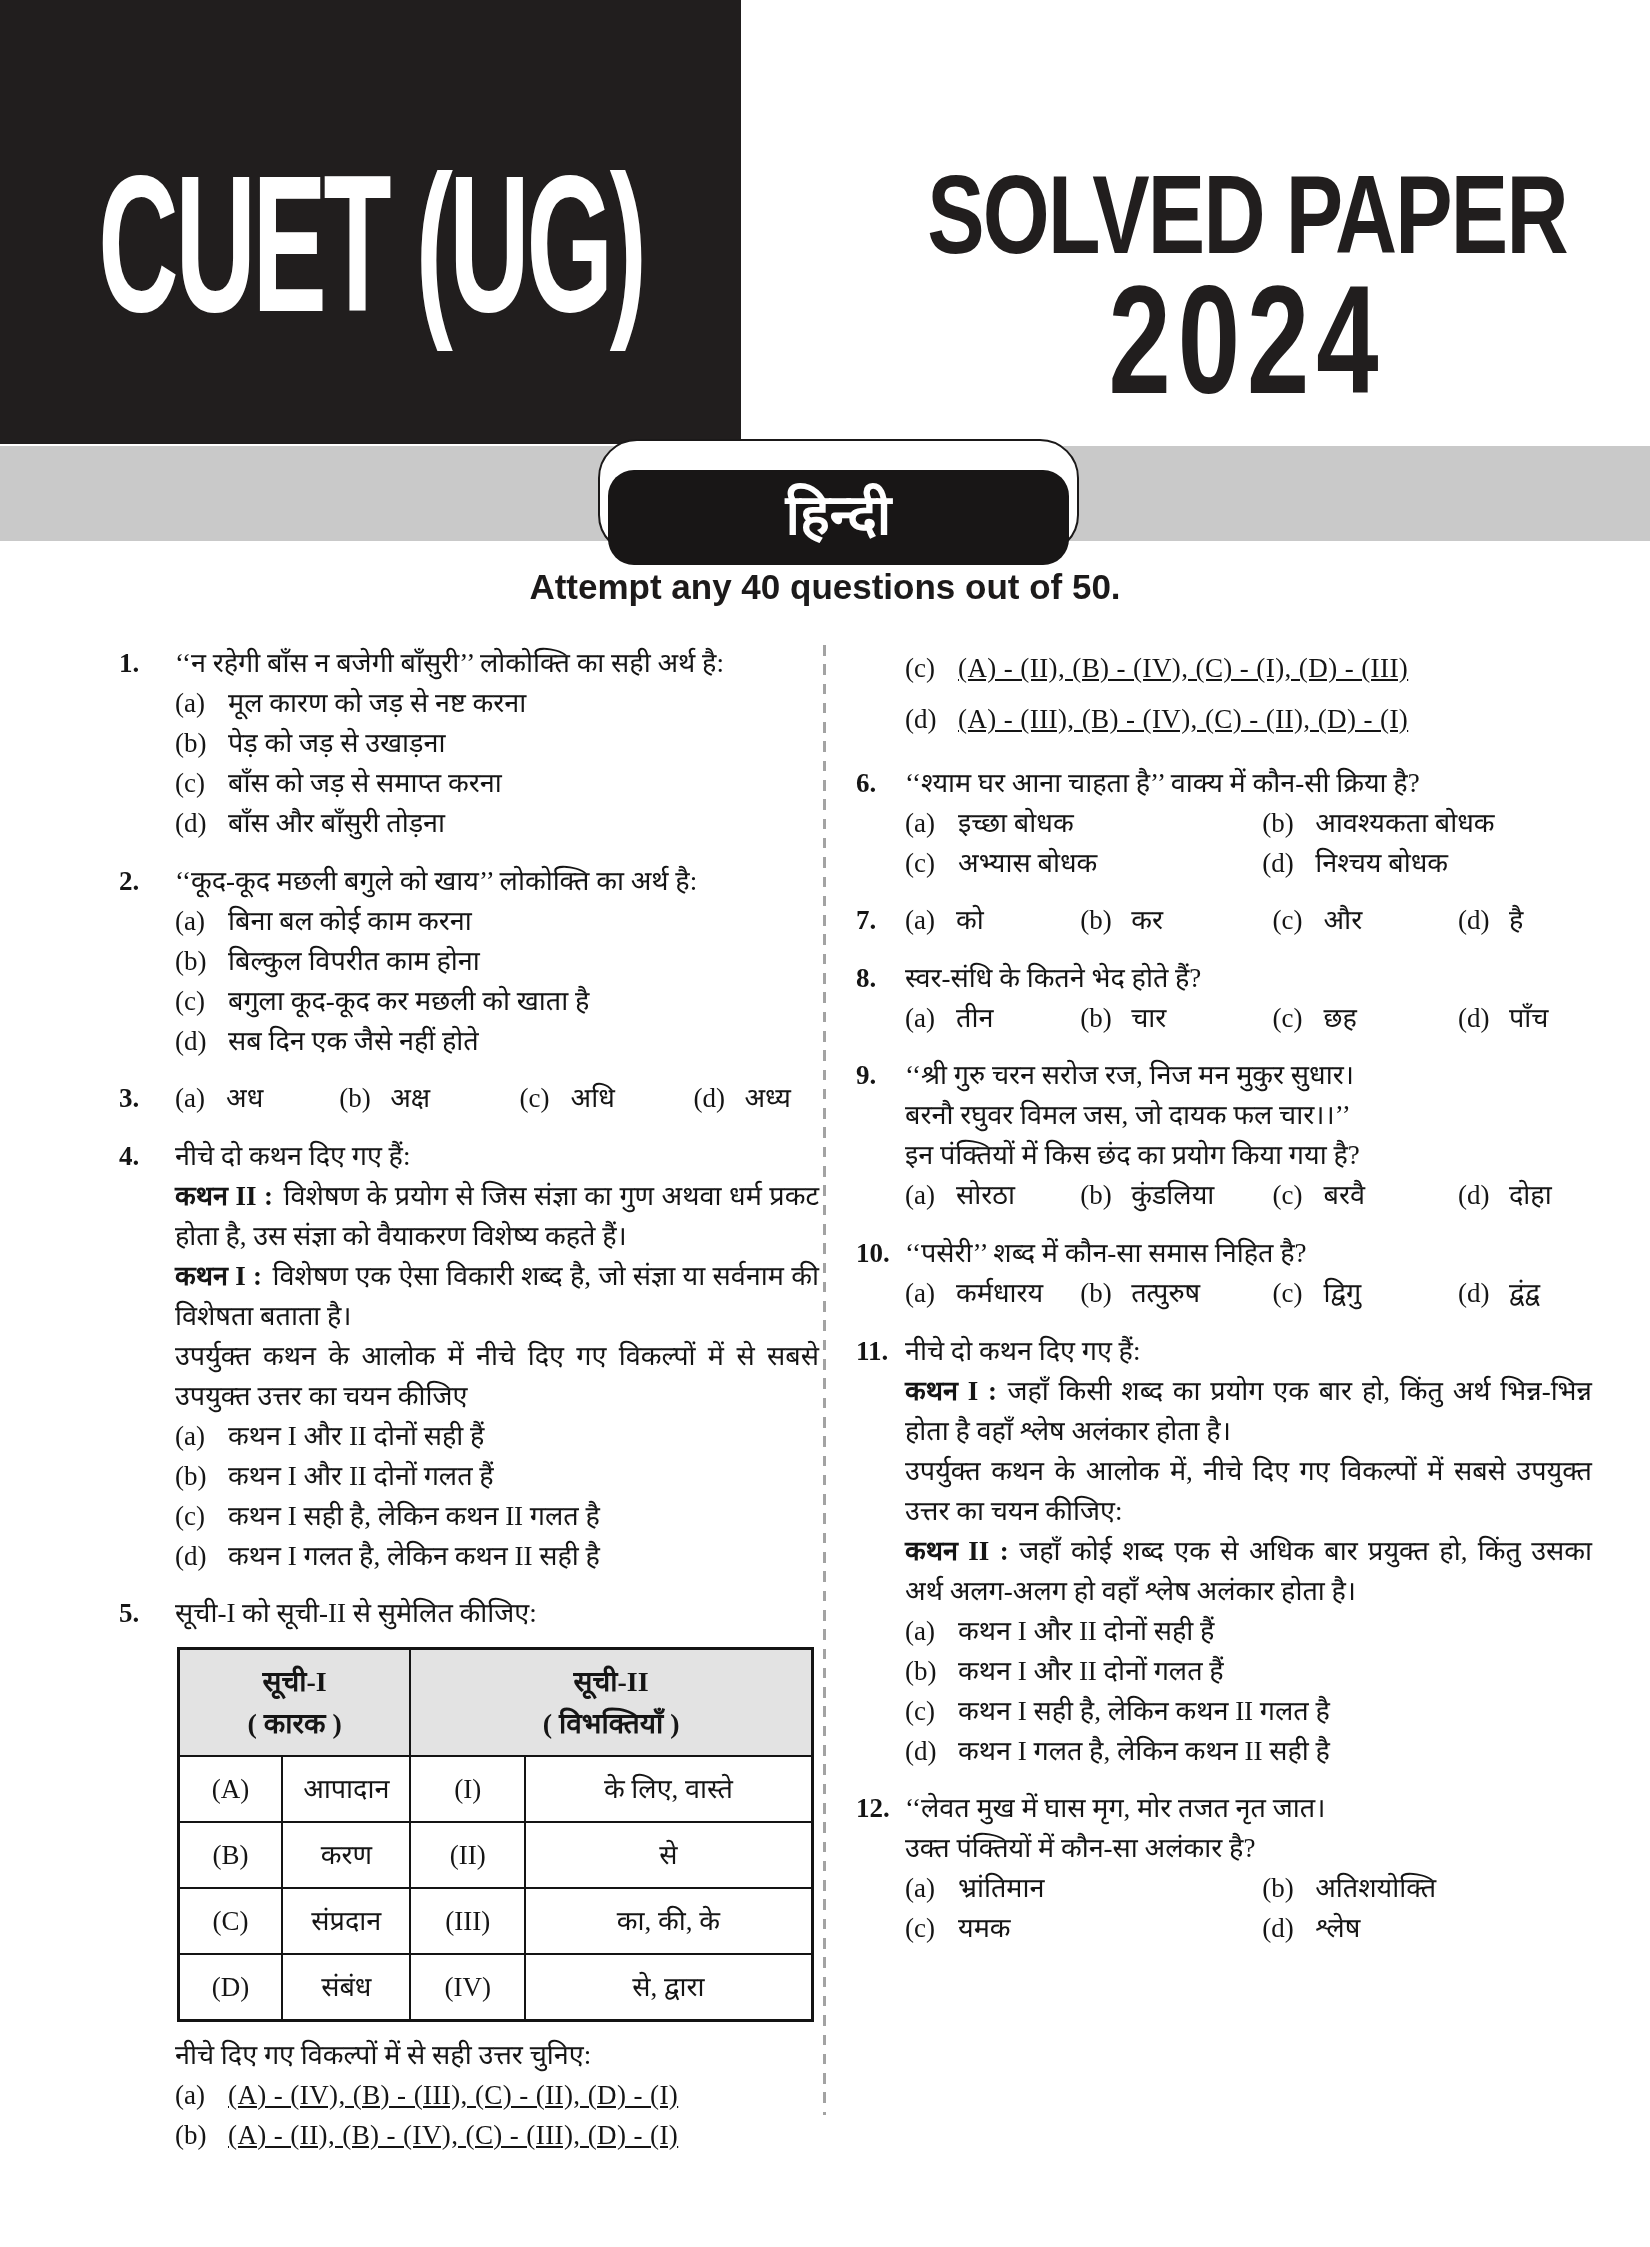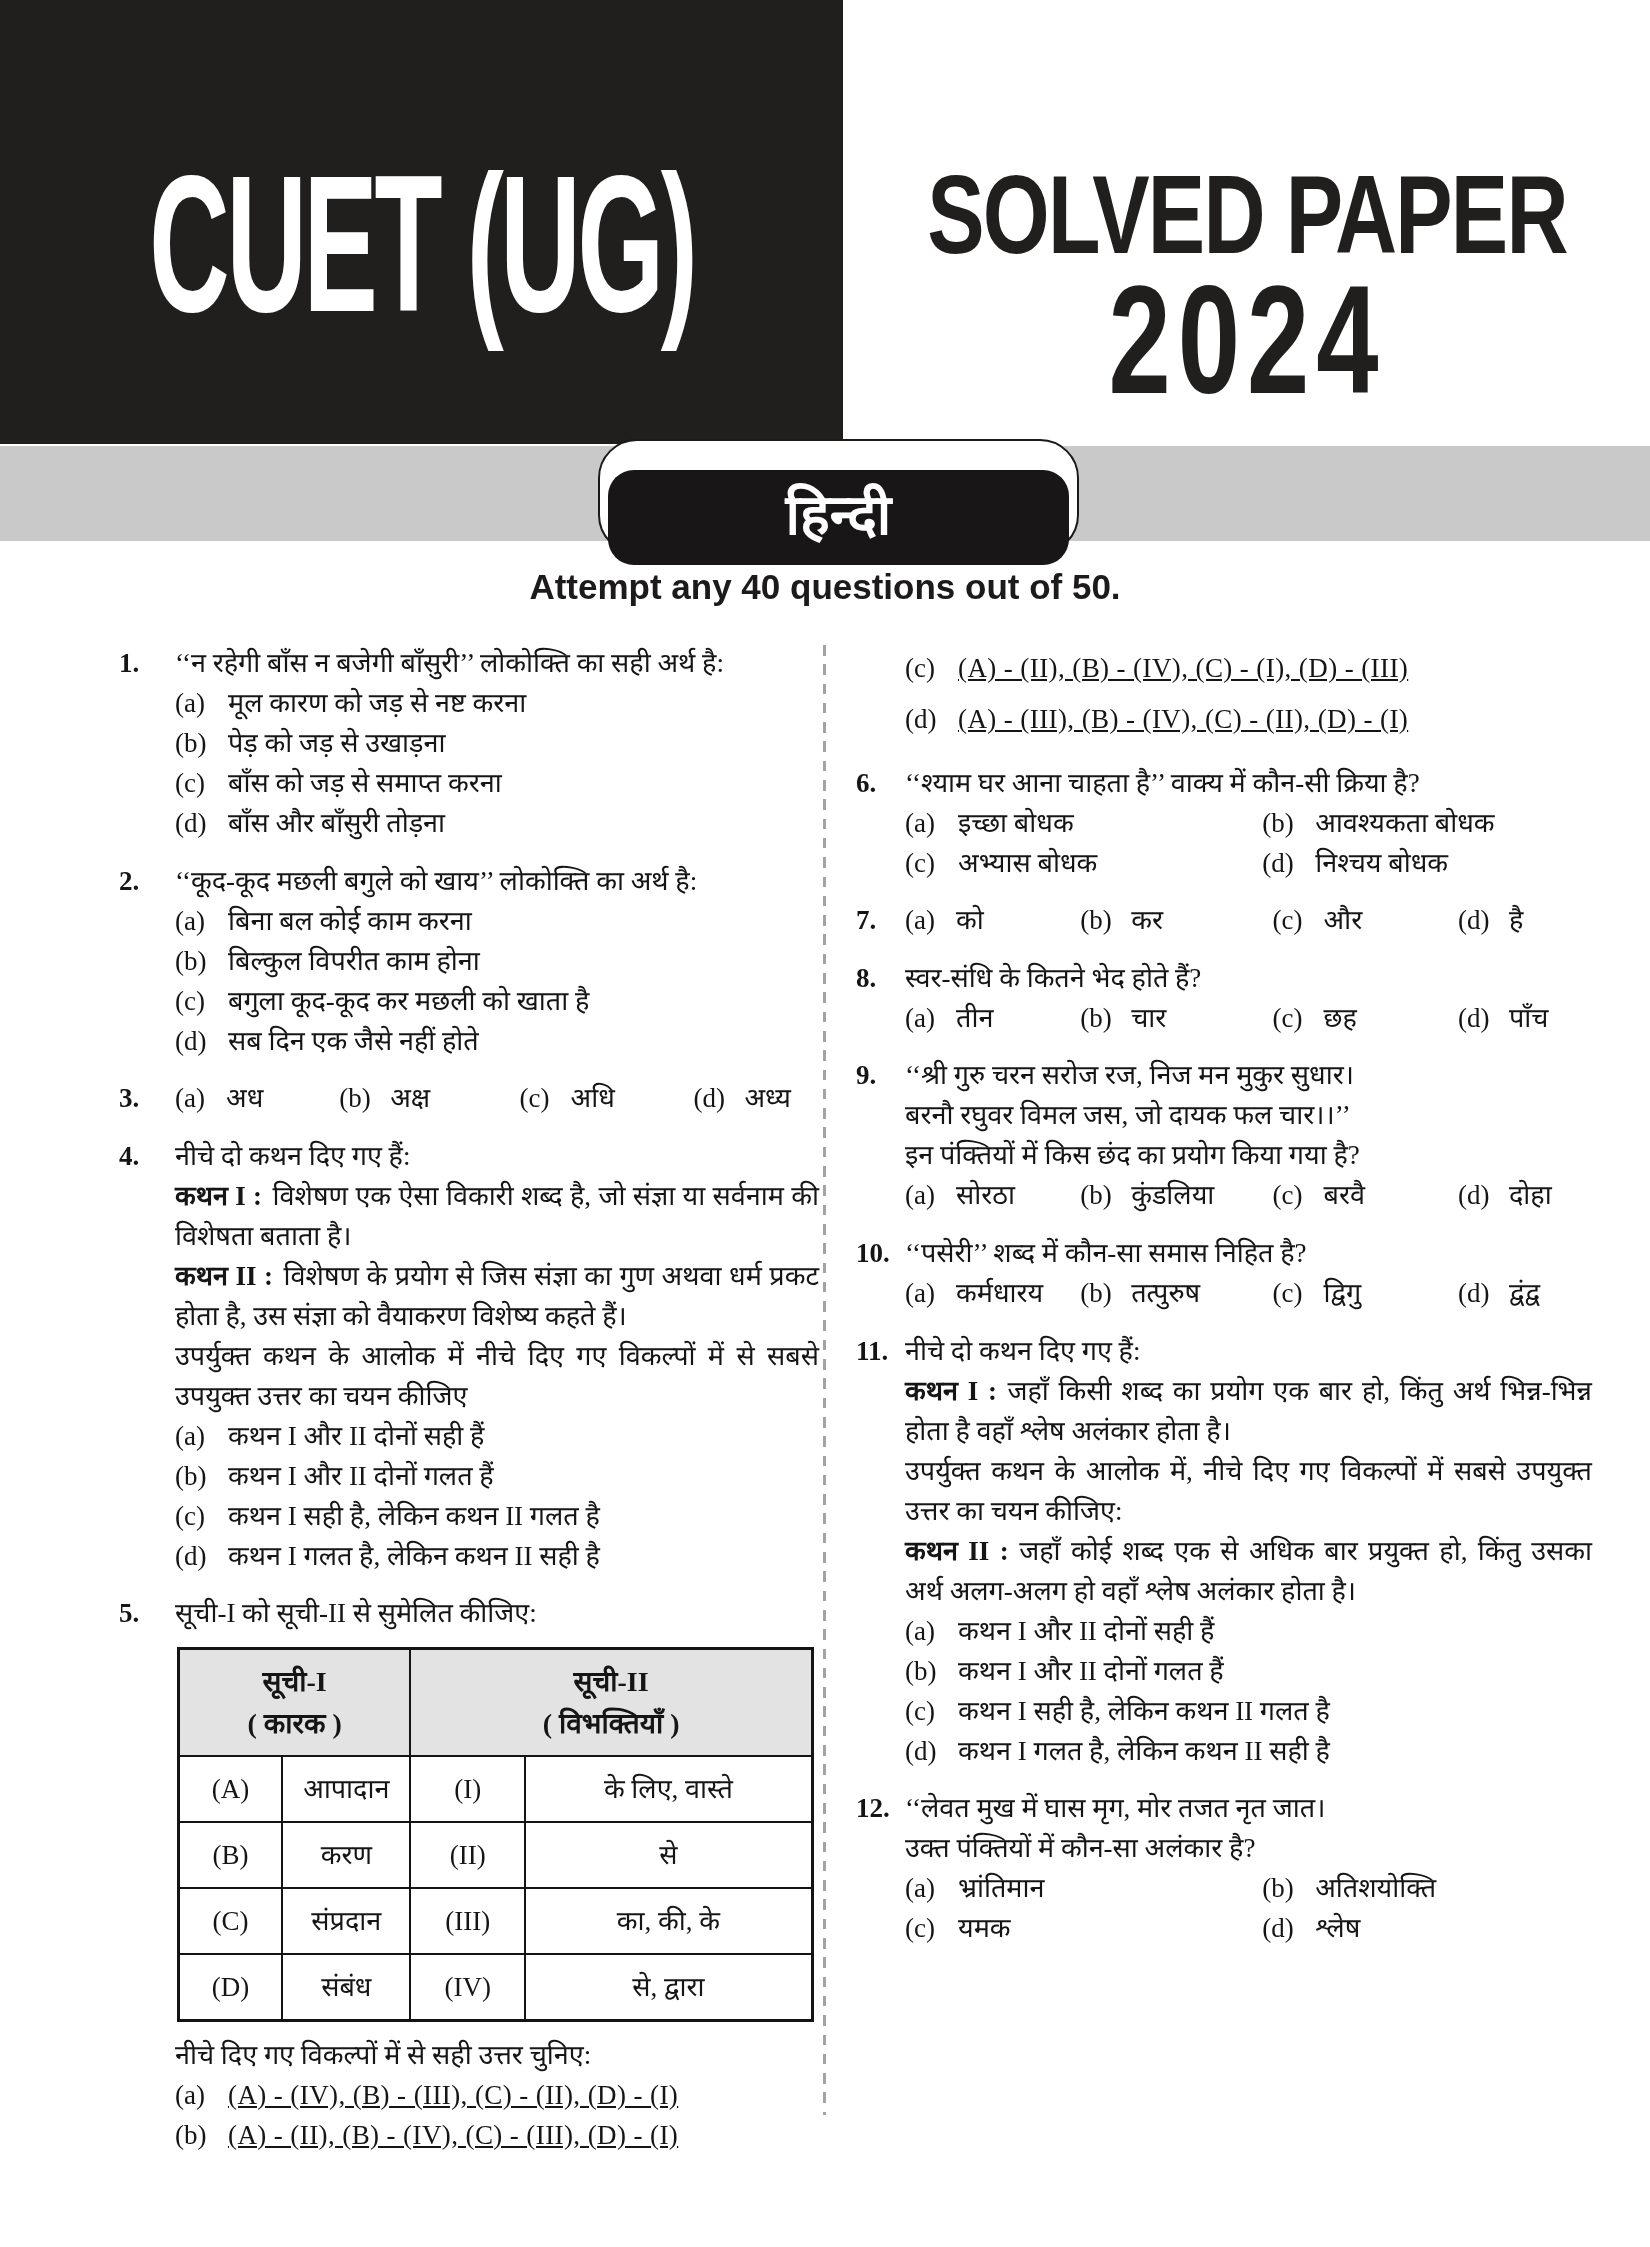--- a/index.html
+++ b/index.html
@@ -3,21 +3,21 @@
 <meta charset="utf-8">
 <style>
   html,body{margin:0;padding:0;}
   body{
     width:1650px;height:2247px;position:relative;overflow:hidden;
     background:#ffffff;color:#151515;
     font-family:"Liberation Serif","DejaVu Serif",serif;
   }
   
   .brand-panel{
-    position:absolute;left:0;top:0;width:843px;height:444px;
+    position:absolute;left:0;top:0;width:741px;height:444px;
     background:#211e1e;display:flex;align-items:flex-end;justify-content:center;
   }
   .brand-title{
     color:#fff;font-family:"Liberation Sans","DejaVu Sans",sans-serif;
     font-weight:bold;font-size:116px;letter-spacing:-3.5px;white-space:nowrap;
     transform:scale(0.96,1.68);transform-origin:50% 100%;
     margin-bottom:88px;
   }
   .right-head{
     position:absolute;left:843px;top:0;width:808px;height:444px;text-align:center;
@@ -174,22 +174,22 @@
           <span class="otext">अध्य</span>
         </div>
       </div>
     </div>
   </div>
 
   <div class="q">
     <div class="qnum">4.</div>
     <div class="qbody">
       <div class="qtext-line">नीचे दो कथन दिए गए हैं:</div>
+      <div class="qtext stmt"><b>कथन II :</b><span>विशेषण के प्रयोग से जिस संज्ञा का गुण अथवा धर्म प्रकट होता है, उस संज्ञा को वैयाकरण विशेष्य कहते हैं।</span></div>
       <div class="qtext stmt"><b>कथन I :</b><span>विशेषण एक ऐसा विकारी शब्द है, जो संज्ञा या सर्वनाम की विशेषता बताता है।</span></div>
-      <div class="qtext stmt"><b>कथन II :</b><span>विशेषण के प्रयोग से जिस संज्ञा का गुण अथवा धर्म प्रकट होता है, उस संज्ञा को वैयाकरण विशेष्य कहते हैं।</span></div>
       <div class="qtext">उपर्युक्त कथन के आलोक में नीचे दिए गए विकल्पों में से सबसे उपयुक्त उत्तर का चयन कीजिए</div>
       <div class="opt">
         <span class="okey">(a)</span>
         <span class="otext">कथन I और II दोनों सही हैं</span>
       </div>
       <div class="opt">
         <span class="okey">(b)</span>
         <span class="otext">कथन I और II दोनों गलत हैं</span>
       </div>
       <div class="opt">

